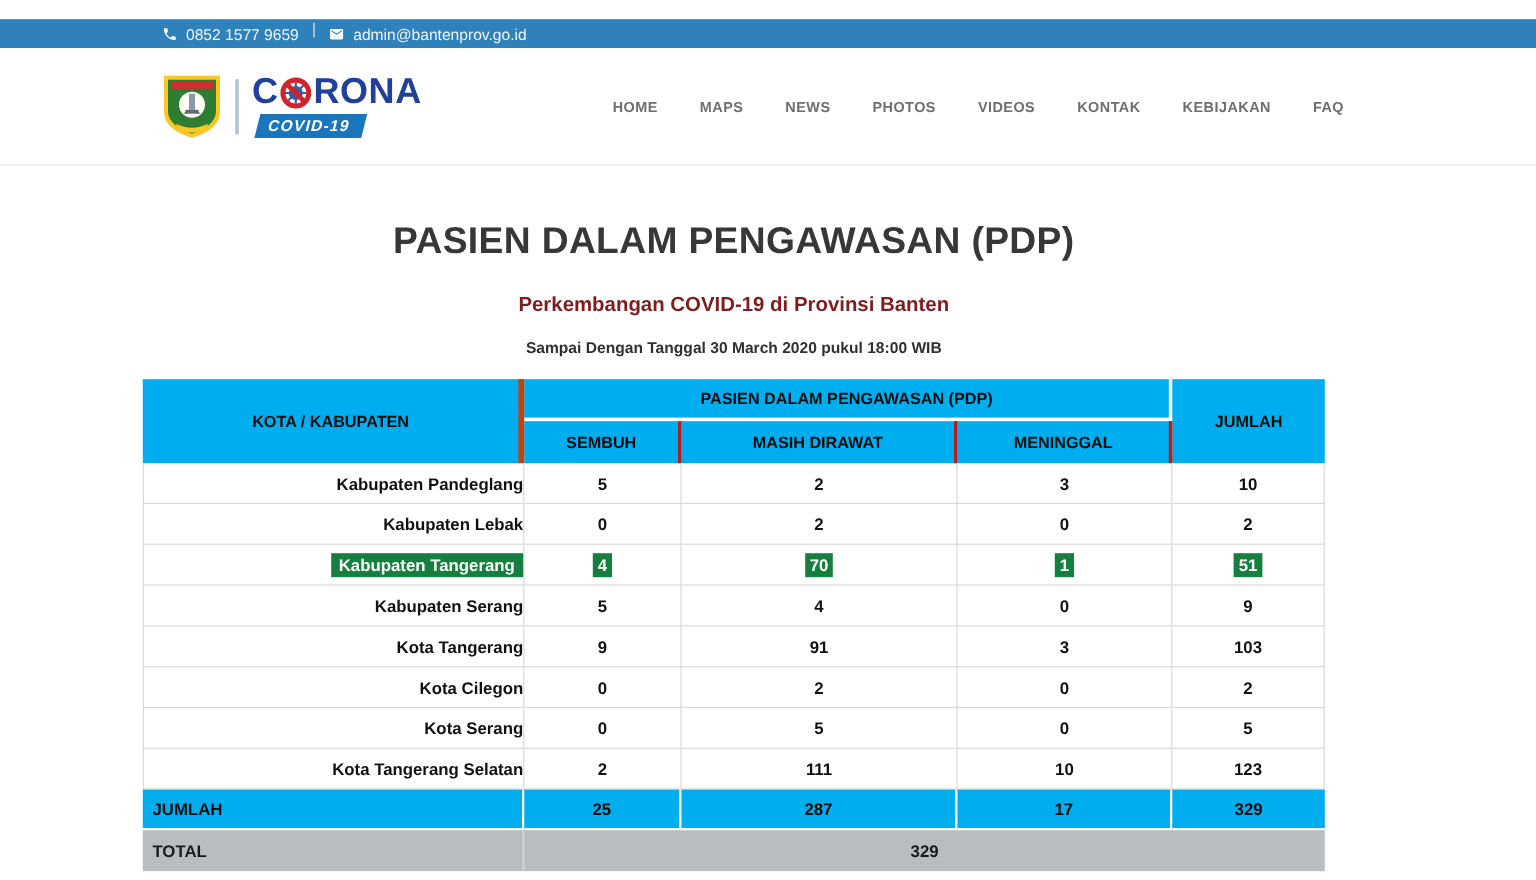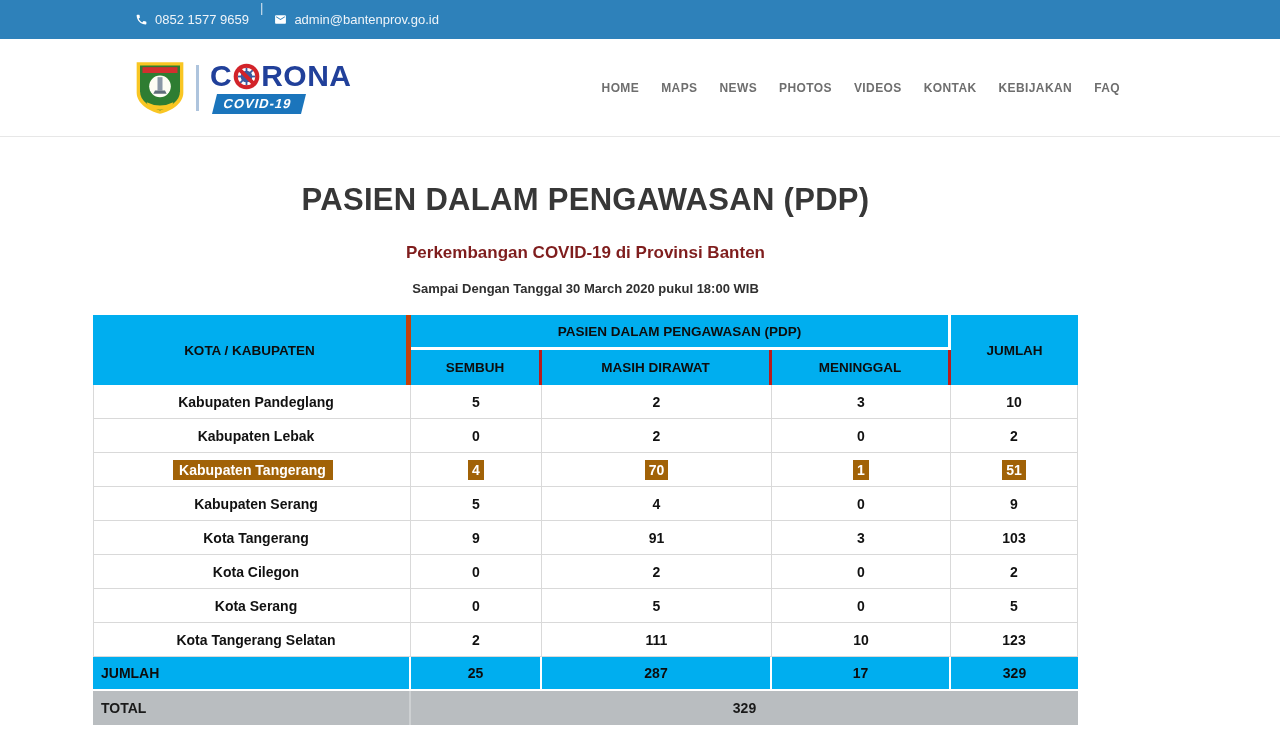--- a/index.html
+++ b/index.html
@@ -1,64 +1,64 @@
 <!DOCTYPE html>
 <html><head>
 <meta charset="utf-8">
 <style>
   * { box-sizing: border-box; margin: 0; padding: 0; }
   html, body { width: 1280px; height: 733px; overflow: hidden; background: #fff;
     font-family: "Liberation Sans", sans-serif; }
 
   
-  .topbar { height: 39px; background: #2e81ba; display: flex; 
-    padding-left: 135px; color: #eef4f9; font-size: 13px; }
+  .topbar { height: 24px; background: #2e81ba; display: flex; 
+    padding-left: 135px; color: #eef4f9; font-size: 13px; margin-top: 16px; }
   .tb-item { display: inline-flex; align-items: center; gap: 7px; cursor: pointer; }
   .tb-sep { margin: 0 11px; color: #cfe0ee; }
   .tb-icon { width: 13px; height: 13px; display: inline-block; }
 
   
   header { height: 98px; background: #fff; border-bottom: 1px solid #e7e7e7; }
   .hwrap { width: 985px; margin-left: 135px; height: 100%; display: flex;
     align-items: center; justify-content: space-between; }
   .logo { display: flex; align-items: center; gap: 11px; cursor: pointer; }
   .logo-divider { width: 3px; height: 46px; background: #aec4dd; }
   .wordmark-block { display: flex; flex-direction: column; align-items: flex-start; }
   .wordmark { display: flex; align-items: center; font-size: 30px; font-weight: bold;
     color: #21409a; letter-spacing: 0.5px; line-height: 1; }
   .novirus { width: 27px; height: 27px; margin: 0 1px; }
   .covid-banner { margin-top: 3px; margin-left: 2px; background: #1b75bc; color: #fff;
     font-size: 13px; font-weight: bold; letter-spacing: 1px; padding: 2px 12px 3px 9px;
     transform: skewX(-14deg); transform-origin: left bottom; }
-  nav { display: flex; gap: 22px; }
+  nav { display: flex; gap: 35px; }
   .nav-item { font-size: 12px; font-weight: bold; color: #6e6e6e; letter-spacing: 0.4px;
     cursor: pointer; }
 
   
-  main { width: 985px; margin-left: 93px; padding-top: 45px; }
+  main { width: 985px; margin-left: 119px; padding-top: 45px; }
   h1 { text-align: center; font-size: 31px; font-weight: bold; color: #373737;
     letter-spacing: 0.3px; }
   h2 { text-align: center; font-size: 17px; font-weight: bold; color: #7f1d1d;
     margin-top: 25px; }
   .dateline { text-align: center; font-size: 13px; font-weight: bold; color: #303030;
     margin-top: 18px; }
 
   
   table { border-collapse: separate; border-spacing: 0; width: 985px; margin-top: 19px; }
   thead th { background: #00aeef; color: #0d0d0d; font-size: 13.5px; font-weight: bold;
     height: 35px; text-align: center; vertical-align: middle; }
   th.th-region { border-right: 5px solid #c2410c; }
   th.th-group  { border-right: 3px solid #fff; border-bottom: 3px solid #fff; }
   th.th-sub    { border-right: 3px solid #b91c1c; }
   tbody td { border-bottom: 1px solid #d9d9d9; border-right: 1px solid #d9d9d9;
     height: 34px; font-size: 14px; font-weight: bold; color: #111;
     vertical-align: middle; }
-  tbody td.region { text-align: center; padding-left: 8px; border-left: 1px solid #d9d9d9; }
+  tbody td.region { text-align: right; padding-left: 8px; border-left: 1px solid #d9d9d9; }
   tbody td.num { text-align: center; }
-  .sel { background: #a16207; color: #fff; padding: 2px 4px; }
+  .sel { background: #15803d; color: #fff; padding: 2px 4px; }
   td.region .sel { margin-left: -6px; padding: 2px 7px 2px 6px; }
   tr.jumlah td { background: #00aeef; border: none; border-right: 2px solid #fff;
     border-bottom: 2px solid #fff; height: 34px; font-size: 14px; font-weight: bold;
     color: #0d0d0d; vertical-align: middle; }
   tr.jumlah td:first-child { text-align: left; padding-left: 8px; }
   tr.jumlah td.num { text-align: center; }
   tr.jumlah td:last-child { border-right: none; }
   tr.total td { background: #b9bdc0; height: 34px; font-size: 14px; font-weight: bold;
     color: #1a1a1a; vertical-align: middle; }
   tr.total td:first-child { text-align: left; padding-left: 8px;

